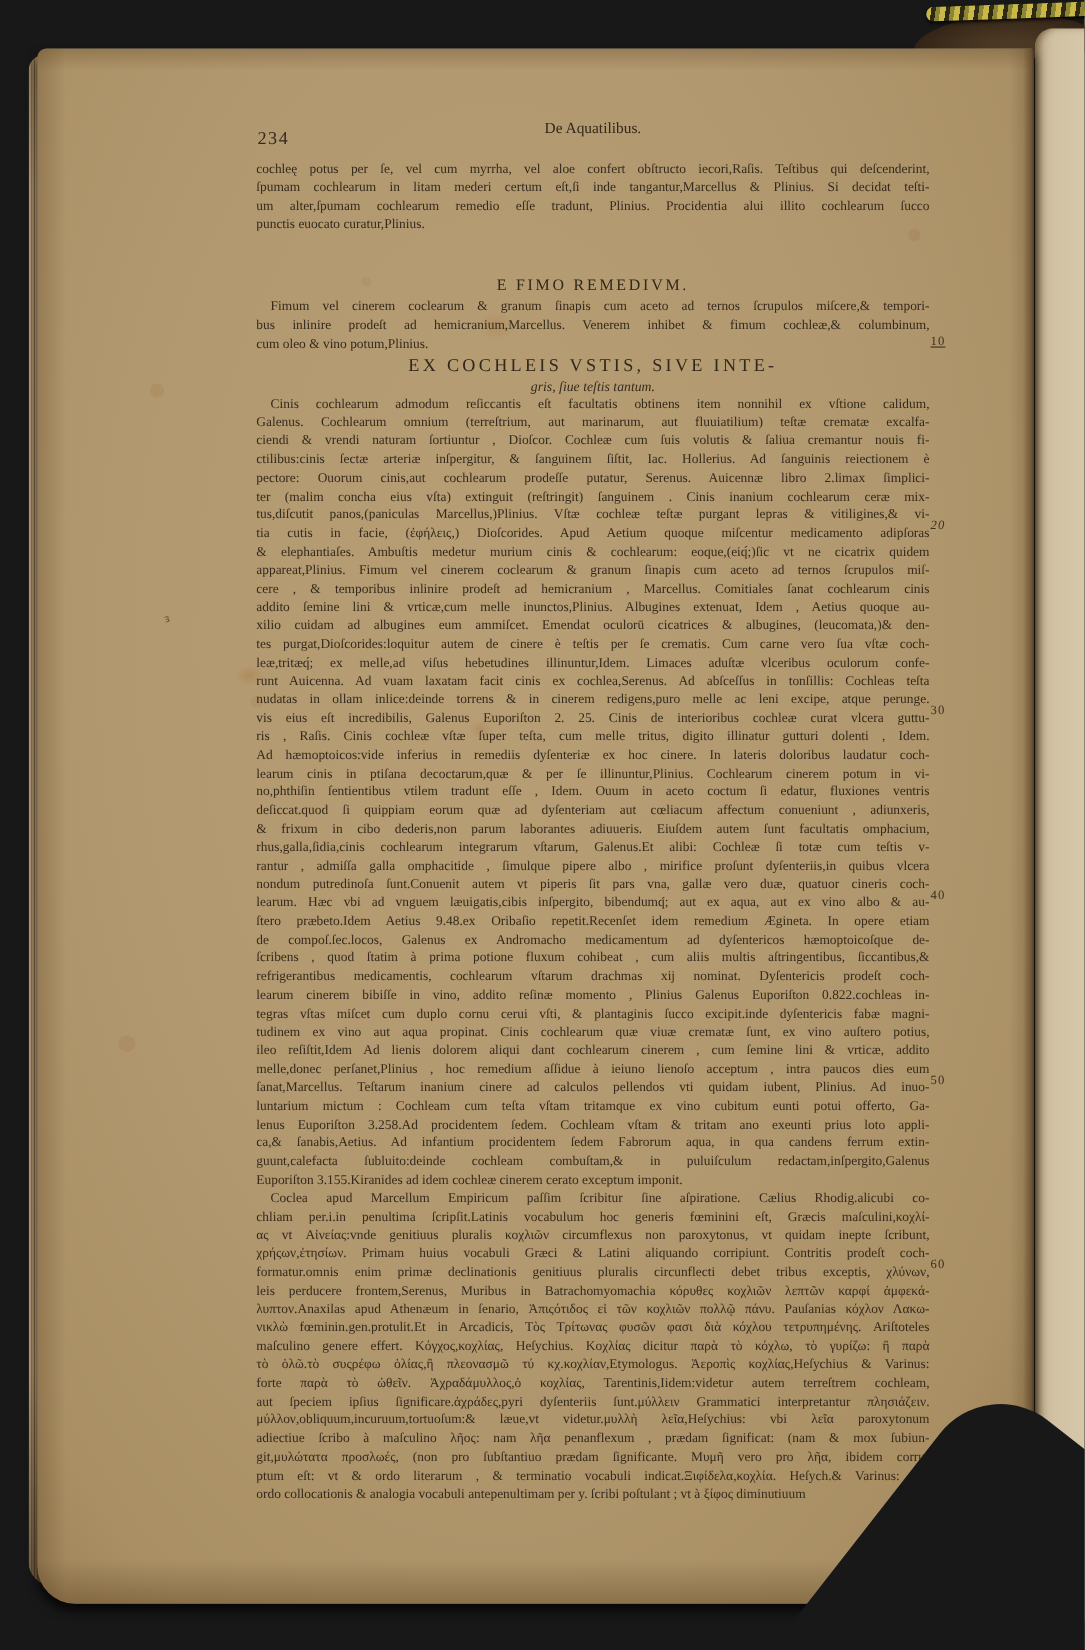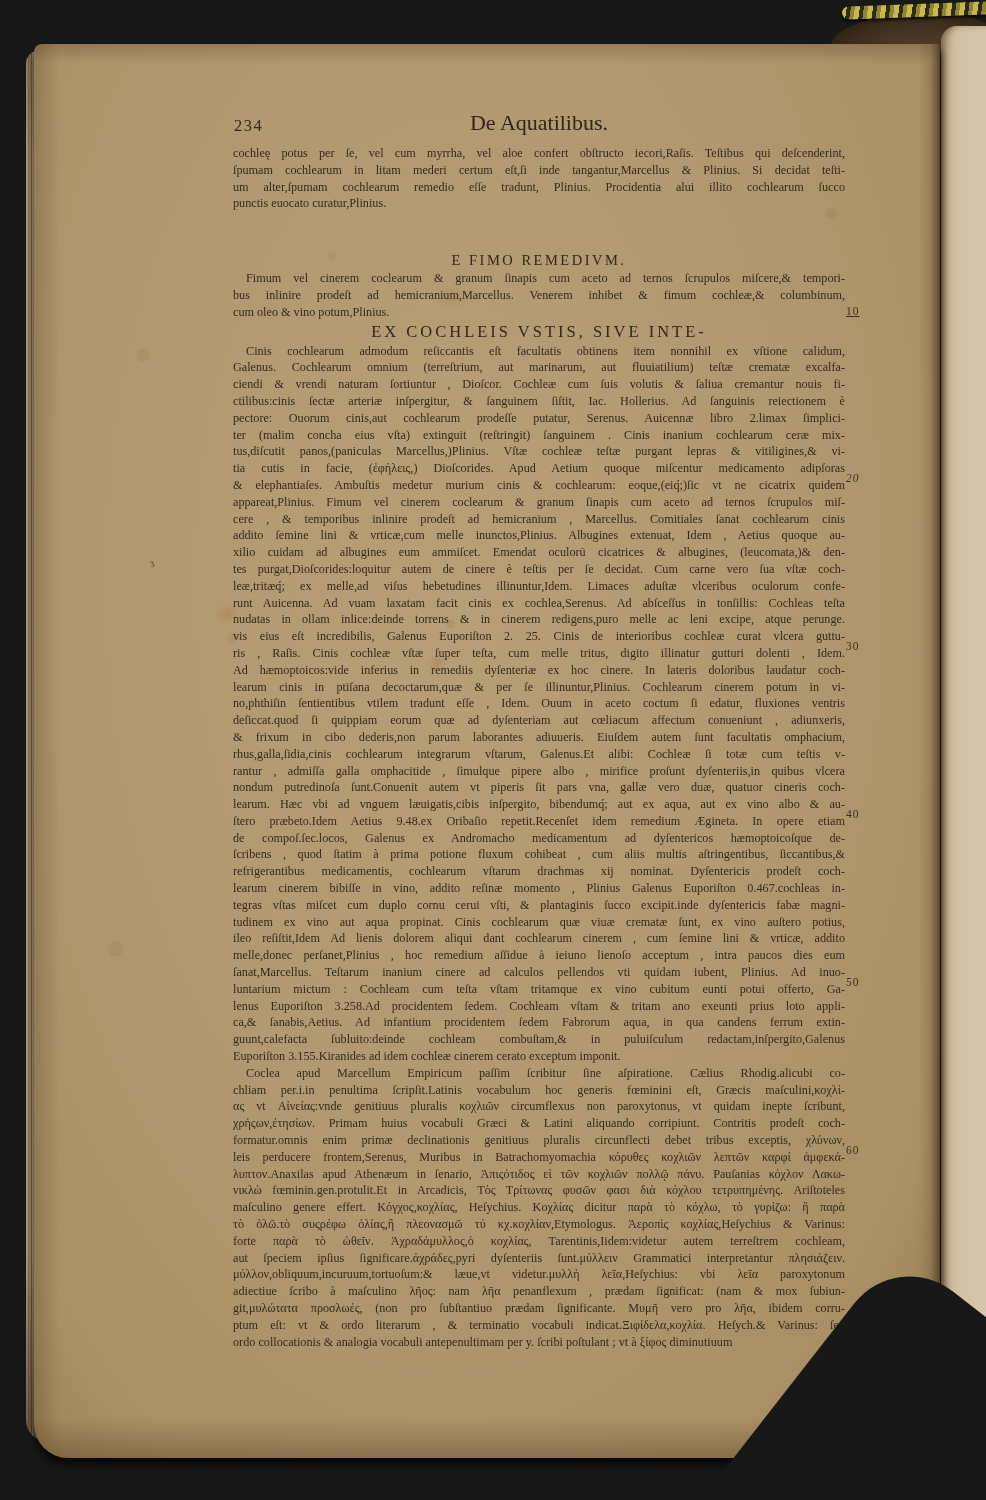--- a/index.html
+++ b/index.html
@@ -79,21 +79,21 @@
     background:radial-gradient(rgba(160,95,40,.20),rgba(0,0,0,0) 70%);}
   .foxing-c{position:absolute;left:392px;top:610px;width:22px;height:18px;border-radius:50%;
     background:radial-gradient(rgba(150,90,40,.22),rgba(0,0,0,0) 70%);}
   
   .folio{
     position:absolute;left:200px;top:72px;font-size:16.5px;color:#33291c;
     letter-spacing:1.5px;
   }
   .running-header{
     position:absolute;left:199px;top:66px;width:612px;text-align:center;
-    font-size:22px;color:#30261a;
+    font-size:14px;color:#30261a;
   }
   .text-flow{
     position:absolute;left:199px;top:101px;width:612px;color:#342a1d;
   }
   .line{
     font-size:12.2px;line-height:16.8px;height:16.8px;overflow:hidden;
     text-align:justify;text-align-last:justify;white-space:normal;
   }
   .line.first-indent{text-indent:13px;}
   .line.last{text-align-last:left;}
@@ -141,53 +141,54 @@
   <div class="text-flow">
       <div class="line">cochleę potus per ſe, vel cum myrrha, vel aloe confert obſtructo iecori,Raſis. Teſtibus qui deſcenderint,</div>
       <div class="line">ſpumam cochlearum in litam mederi certum eſt,ſi inde tangantur,Marcellus &amp; Plinius. Si decidat teſti-</div>
       <div class="line">um alter,ſpumam cochlearum remedio eſſe tradunt, Plinius. Procidentia alui illito cochlearum ſucco</div>
       <div class="line last">punctis euocato curatur,Plinius.</div>
       <div class="heading">E FIMO REMEDIVM.</div>
       <div class="line first-indent">Fimum vel cinerem coclearum &amp; granum ſinapis cum aceto ad ternos ſcrupulos miſcere,&amp; tempori-</div>
       <div class="line">bus inlinire prodeſt ad hemicranium,Marcellus. Venerem inhibet &amp; fimum cochleæ,&amp; columbinum,</div>
       <div class="line last">cum oleo &amp; vino potum,Plinius.</div>
       <div class="heading-large">EX COCHLEIS VSTIS, SIVE INTE-</div>
+      <div class="subheading">gris, ſiue teſtis tantum.</div>
       <div class="line first-indent">Cinis cochlearum admodum reſiccantis eſt facultatis obtinens item nonnihil ex vſtione calidum,</div>
       <div class="line">Galenus. Cochlearum omnium (terreſtrium, aut marinarum, aut fluuiatilium) teſtæ crematæ excalfa-</div>
       <div class="line">ciendi &amp; vrendi naturam ſortiuntur , Dioſcor. Cochleæ cum ſuis volutis &amp; ſaliua cremantur nouis fi-</div>
       <div class="line">ctilibus:cinis ſectæ arteriæ inſpergitur, &amp; ſanguinem ſiſtit, Iac. Hollerius. Ad ſanguinis reiectionem è</div>
       <div class="line">pectore: Ouorum cinis,aut cochlearum prodeſſe putatur, Serenus. Auicennæ libro 2.limax ſimplici-</div>
       <div class="line">ter (malim concha eius vſta) extinguit (reſtringit) ſanguinem . Cinis inanium cochlearum ceræ mix-</div>
       <div class="line">tus,diſcutit panos,(paniculas Marcellus,)Plinius. Vſtæ cochleæ teſtæ purgant lepras &amp; vitiligines,&amp; vi-</div>
       <div class="line">tia cutis in facie, (ἐφήλεις,) Dioſcorides. Apud Aetium quoque miſcentur medicamento adipſoras</div>
       <div class="line">&amp; elephantiaſes. Ambuſtis medetur murium cinis &amp; cochlearum: eoque,(eiq́;)ſic vt ne cicatrix quidem</div>
       <div class="line">appareat,Plinius. Fimum vel cinerem coclearum &amp; granum ſinapis cum aceto ad ternos ſcrupulos miſ-</div>
       <div class="line">cere , &amp; temporibus inlinire prodeſt ad hemicranium , Marcellus. Comitiales ſanat cochlearum cinis</div>
       <div class="line">addito ſemine lini &amp; vrticæ,cum melle inunctos,Plinius. Albugines extenuat, Idem , Aetius quoque au-</div>
       <div class="line">xilio cuidam ad albugines eum ammiſcet. Emendat oculorū cicatrices &amp; albugines, (leucomata,)&amp; den-</div>
-      <div class="line">tes purgat,Dioſcorides:loquitur autem de cinere è teſtis per ſe decidat. Cum carne vero ſua vſtæ coch-</div>
+      <div class="line">tes purgat,Dioſcorides:loquitur autem de cinere è teſtis per ſe crematis. Cum carne vero ſua vſtæ coch-</div>
       <div class="line">leæ,tritæq́; ex melle,ad viſus hebetudines illinuntur,Idem. Limaces aduſtæ vlceribus oculorum confe-</div>
       <div class="line">runt Auicenna. Ad vuam laxatam facit cinis ex cochlea,Serenus. Ad abſceſſus in tonſillis: Cochleas teſta</div>
       <div class="line">nudatas in ollam inlice:deinde torrens &amp; in cinerem redigens,puro melle ac leni excipe, atque perunge.</div>
       <div class="line">vis eius eſt incredibilis, Galenus Euporiſton 2. 25. Cinis de interioribus cochleæ curat vlcera guttu-</div>
       <div class="line">ris , Raſis. Cinis cochleæ vſtæ ſuper teſta, cum melle tritus, digito illinatur gutturi dolenti , Idem.</div>
       <div class="line">Ad hæmoptoicos:vide inferius in remediis dyſenteriæ ex hoc cinere. In lateris doloribus laudatur coch-</div>
       <div class="line">learum cinis in ptiſana decoctarum,quæ &amp; per ſe illinuntur,Plinius. Cochlearum cinerem potum in vi-</div>
       <div class="line">no,phthiſin ſentientibus vtilem tradunt eſſe , Idem. Ouum in aceto coctum ſi edatur, fluxiones ventris</div>
       <div class="line">deſiccat.quod ſi quippiam eorum quæ ad dyſenteriam aut cœliacum affectum conueniunt , adiunxeris,</div>
       <div class="line">&amp; frixum in cibo dederis,non parum laborantes adiuueris. Eiuſdem autem ſunt facultatis omphacium,</div>
       <div class="line">rhus,galla,ſidia,cinis cochlearum integrarum vſtarum, Galenus.Et alibi: Cochleæ ſi totæ cum teſtis v-</div>
       <div class="line">rantur , admiſſa galla omphacitide , ſimulque pipere albo , mirifice proſunt dyſenteriis,in quibus vlcera</div>
       <div class="line">nondum putredinoſa ſunt.Conuenit autem vt piperis ſit pars vna, gallæ vero duæ, quatuor cineris coch-</div>
       <div class="line">learum. Hæc vbi ad vnguem læuigatis,cibis inſpergito, bibendumq́; aut ex aqua, aut ex vino albo &amp; au-</div>
       <div class="line">ſtero præbeto.Idem Aetius 9.48.ex Oribaſio repetit.Recenſet idem remedium Ægineta. In opere etiam</div>
       <div class="line">de compoſ.ſec.locos, Galenus ex Andromacho medicamentum ad dyſentericos hæmoptoicoſque de-</div>
       <div class="line">ſcribens , quod ſtatim à prima potione fluxum cohibeat , cum aliis multis aſtringentibus, ſiccantibus,&amp;</div>
       <div class="line">refrigerantibus medicamentis, cochlearum vſtarum drachmas xij nominat. Dyſentericis prodeſt coch-</div>
-      <div class="line">learum cinerem bibiſſe in vino, addito reſinæ momento , Plinius Galenus Euporiſton 0.467.cochleas in-</div>
+      <div class="line">learum cinerem bibiſſe in vino, addito reſinæ momento , Plinius Galenus Euporiſton 0.822.cochleas in-</div>
       <div class="line">tegras vſtas miſcet cum duplo cornu cerui vſti, &amp; plantaginis ſucco excipit.inde dyſentericis fabæ magni-</div>
       <div class="line">tudinem ex vino aut aqua propinat. Cinis cochlearum quæ viuæ crematæ ſunt, ex vino auſtero potius,</div>
       <div class="line">ileo reſiſtit,Idem Ad lienis dolorem aliqui dant cochlearum cinerem , cum ſemine lini &amp; vrticæ, addito</div>
       <div class="line">melle,donec perſanet,Plinius , hoc remedium aſſidue à ieiuno lienoſo acceptum , intra paucos dies eum</div>
       <div class="line">ſanat,Marcellus. Teſtarum inanium cinere ad calculos pellendos vti quidam iubent, Plinius.  Ad inuo-</div>
       <div class="line">luntarium mictum : Cochleam cum teſta vſtam tritamque ex vino cubitum eunti potui offerto, Ga-</div>
       <div class="line">lenus Euporiſton 3.258.Ad procidentem ſedem. Cochleam vſtam &amp; tritam ano exeunti prius loto appli-</div>
       <div class="line">ca,&amp; ſanabis,Aetius. Ad infantium procidentem ſedem Fabrorum aqua, in qua candens ferrum extin-</div>
       <div class="line">guunt,calefacta ſubluito:deinde cochleam combuſtam,&amp; in puluiſculum redactam,inſpergito,Galenus</div>
       <div class="line last">Euporiſton 3.155.Kiranides ad idem cochleæ cinerem cerato exceptum imponit.</div>

